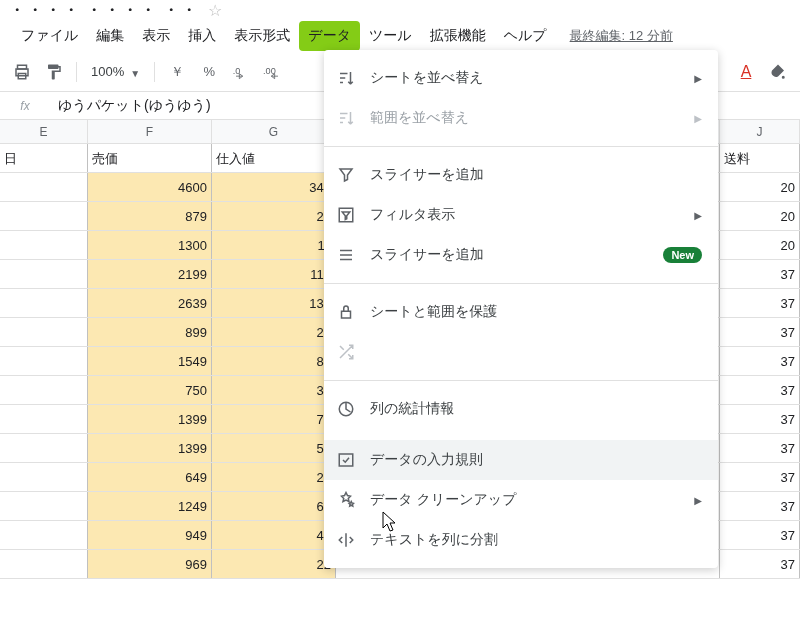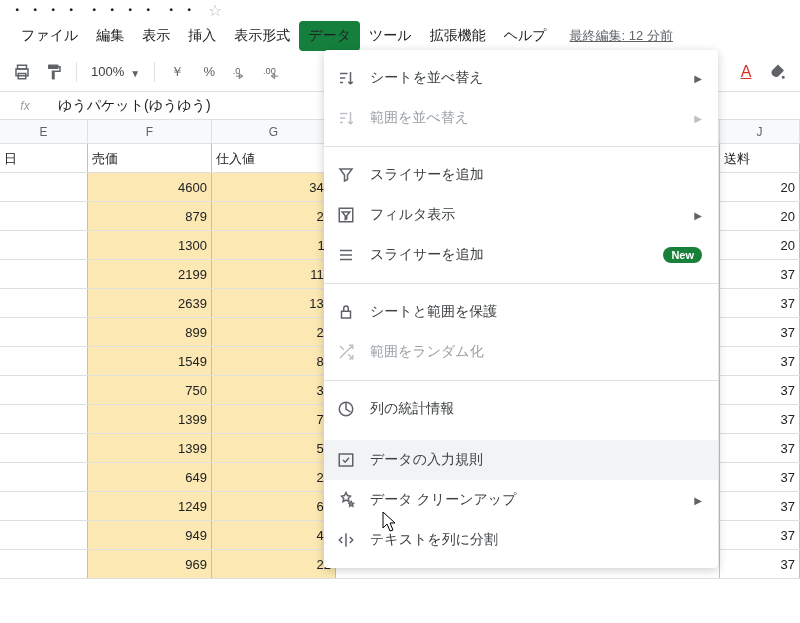--- a/index.html
+++ b/index.html
@@ -2,21 +2,21 @@
 <html><head>
 <meta charset="utf-8">
 <style>
 * { box-sizing: border-box; margin: 0; padding: 0; }
 body { font-family: Arial, "Hiragino Sans", sans-serif; font-size: 13px; color: #202124; background: #fff; width: 800px; height: 623px; overflow: hidden; position: relative; }
 .title-bar { display: flex; align-items: center; padding: 2px 8px; height: 20px; font-size: 18px; }
 .doc-title { font-weight: 500; overflow: hidden; white-space: nowrap; }
 .star { margin-left: 10px; color: #bbb; font-size: 16px; }
 .menu-bar { display: flex; align-items: center; height: 32px; padding: 0 12px; }
 .menu-item { padding: 6px 9px; font-size: 14px; color: #202124; cursor: pointer; }
-.menu-item.active { background: #15803d; border-radius: 4px; }
+.menu-item.active { background: #84cc16; border-radius: 4px; }
 .last-edit { margin-left: 14px; color: #5f6368; font-size: 13px; text-decoration: underline; cursor: pointer; }
 .toolbar { display: flex; align-items: center; height: 40px; border-bottom: 1px solid #e0e0e0; padding: 0 8px; gap: 4px; }
 .tb-btn { display: flex; align-items: center; justify-content: center; width: 28px; height: 28px; cursor: pointer; color: #5f6368; }
 .tb-sep { width: 1px; height: 20px; background: #e0e0e0; margin: 0 4px; }
 .zoom { display: flex; align-items: flex-end; padding: 0 6px; color: #3c4043; }
 .zoom-arrow { font-size: 10px; margin-left: 6px; color: #5f6368; }
 .fx-bar { display: flex; align-items: center; height: 28px; border-bottom: 1px solid #e0e0e0; }
 .fx-label { width: 50px; text-align: center; color: #9aa0a6; font-style: italic; font-size: 12px; }
 .fx-input { flex: 1; padding: 0 8px; color: #202124; font-size: 14px; }
 .sheet { position: relative; }
@@ -296,21 +296,20 @@
         </svg>
       </span>
     <span class="dd-label">シートと範囲を保護</span>
   </div>
   <div class="dd-item disabled">
     <span class="dd-icon">
         <svg width="18" height="18" viewBox="0 0 24 24" fill="none" stroke="#bdc1c6" stroke-width="2">
           <path d="M16 3h5v5M4 20L21 3M21 16v5h-5M4 4l5 5M15 15l6 6"></path>
         </svg>
       </span>
-    <span class="dd-label">範囲をランダム化</span>
   </div>
   <div class="dd-sep"></div>
   <div class="dd-item">
     <span class="dd-icon">
         <svg width="18" height="18" viewBox="0 0 24 24" fill="none" stroke="#5f6368" stroke-width="2">
           <circle cx="12" cy="12" r="9"></circle>
           <path d="M12 3v9l6 4"></path>
         </svg>
       </span>
     <span class="dd-label">列の統計情報</span>

